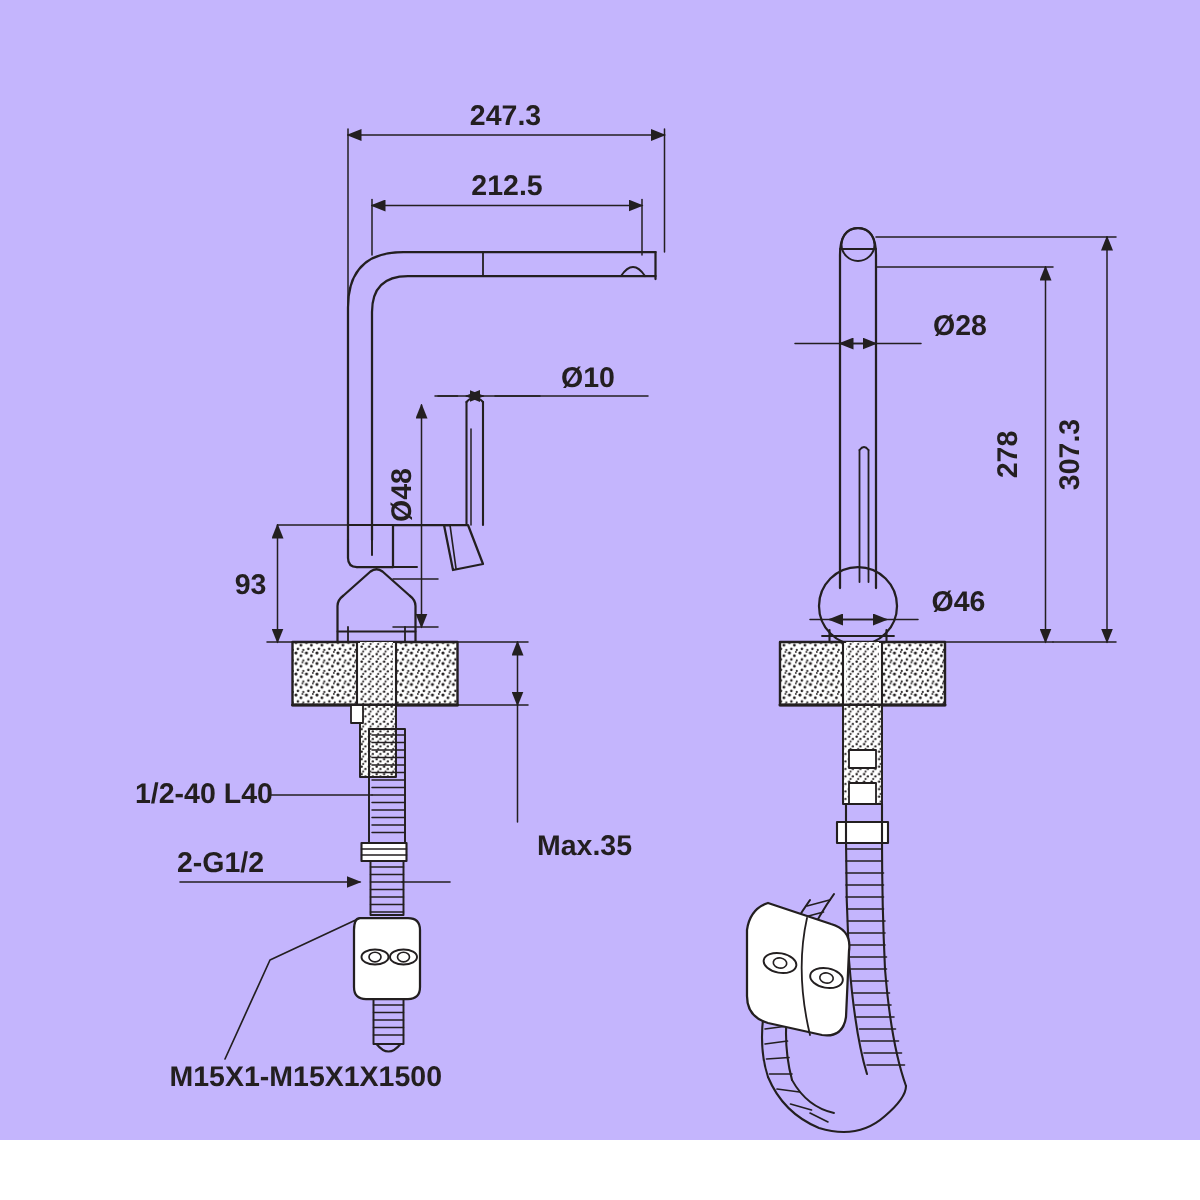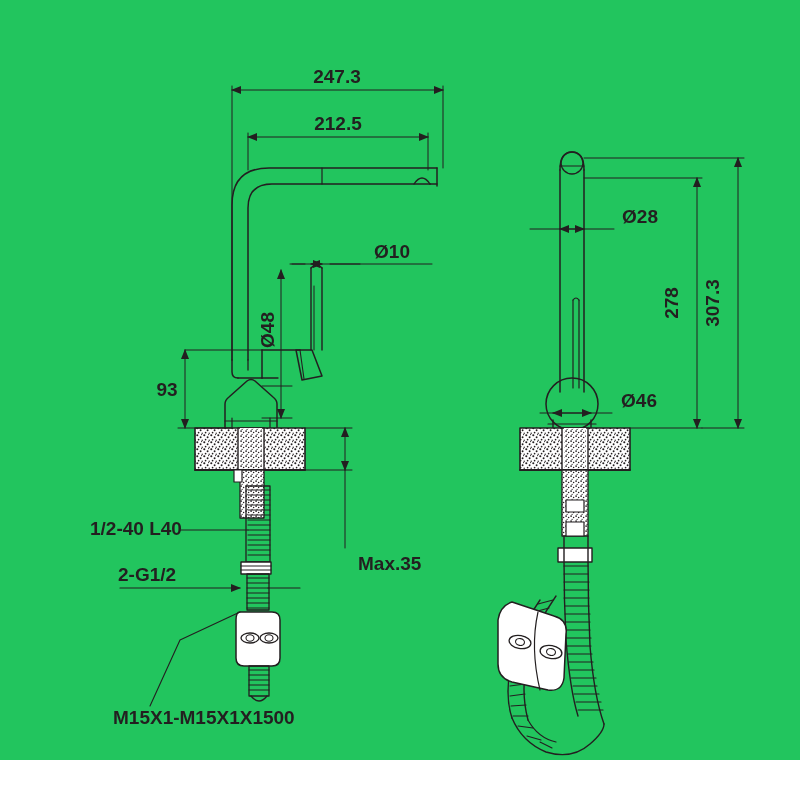--- a/index.html
+++ b/index.html
@@ -1,17 +1,17 @@
 <!DOCTYPE html>
 <html><head>
 <meta charset="utf-8">
 <style>
   html,body{margin:0;padding:0;background:#ffffff;}
   body{width:800px;height:800px;font-family:"Liberation Sans",sans-serif;color:#231f20;}
-  #stage{position:relative;width:800px;height:760px;overflow:hidden;background:#22c55e;}
+  #stage{position:relative;width:800px;height:760px;overflow:hidden;background:#c4b5fd;}
   #stage svg{position:absolute;left:0;top:0;}
   .dimtext{font-family:"Liberation Sans",sans-serif;font-weight:bold;fill:#231f20;}
 </style>
 </head>
 <body>
 
 <div id="stage">
 
   <svg width="800" height="800" viewBox="0 0 800 800">
     <defs>

